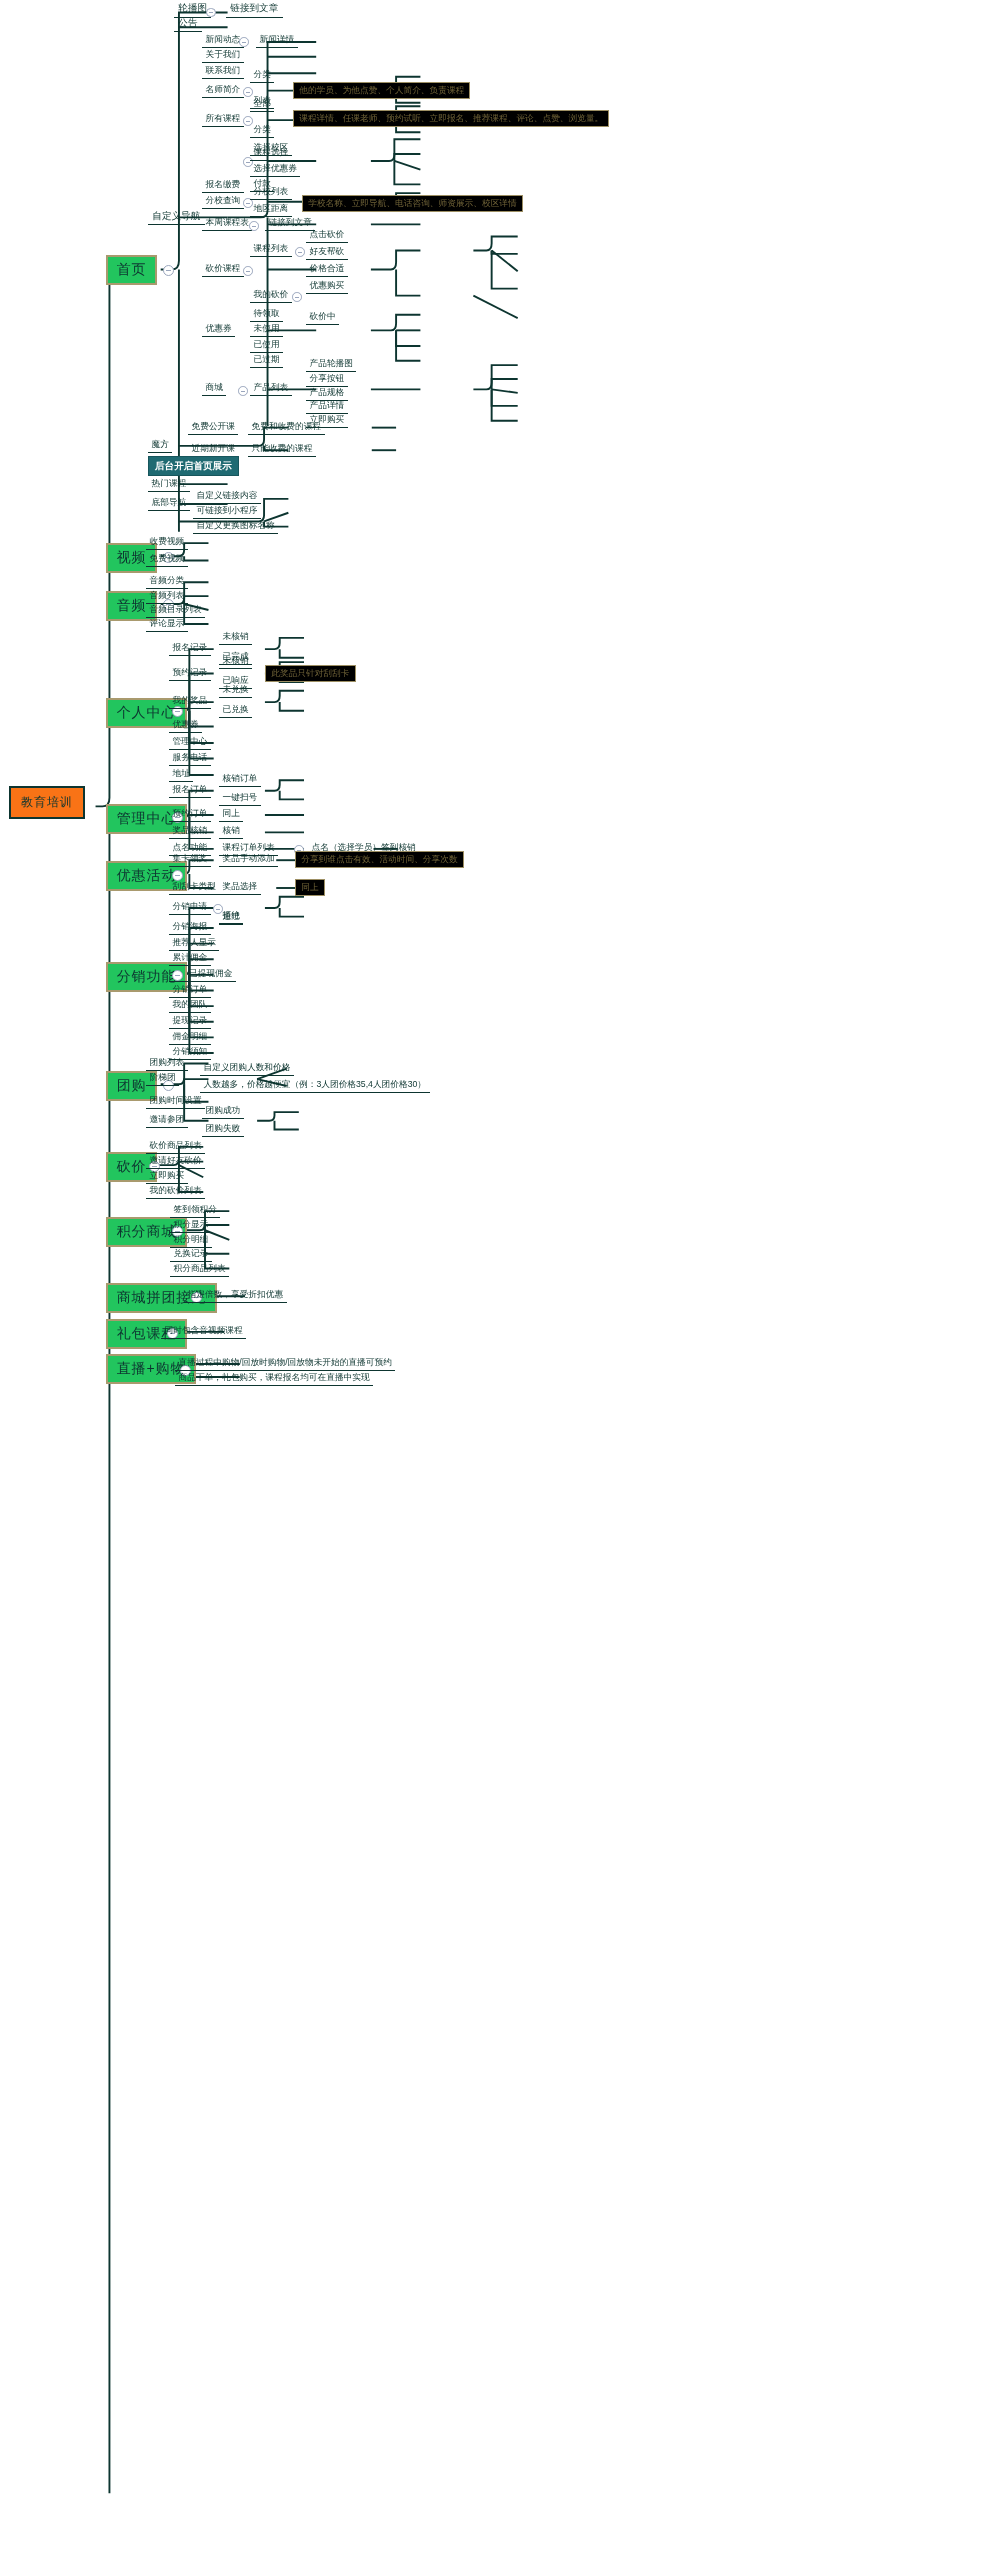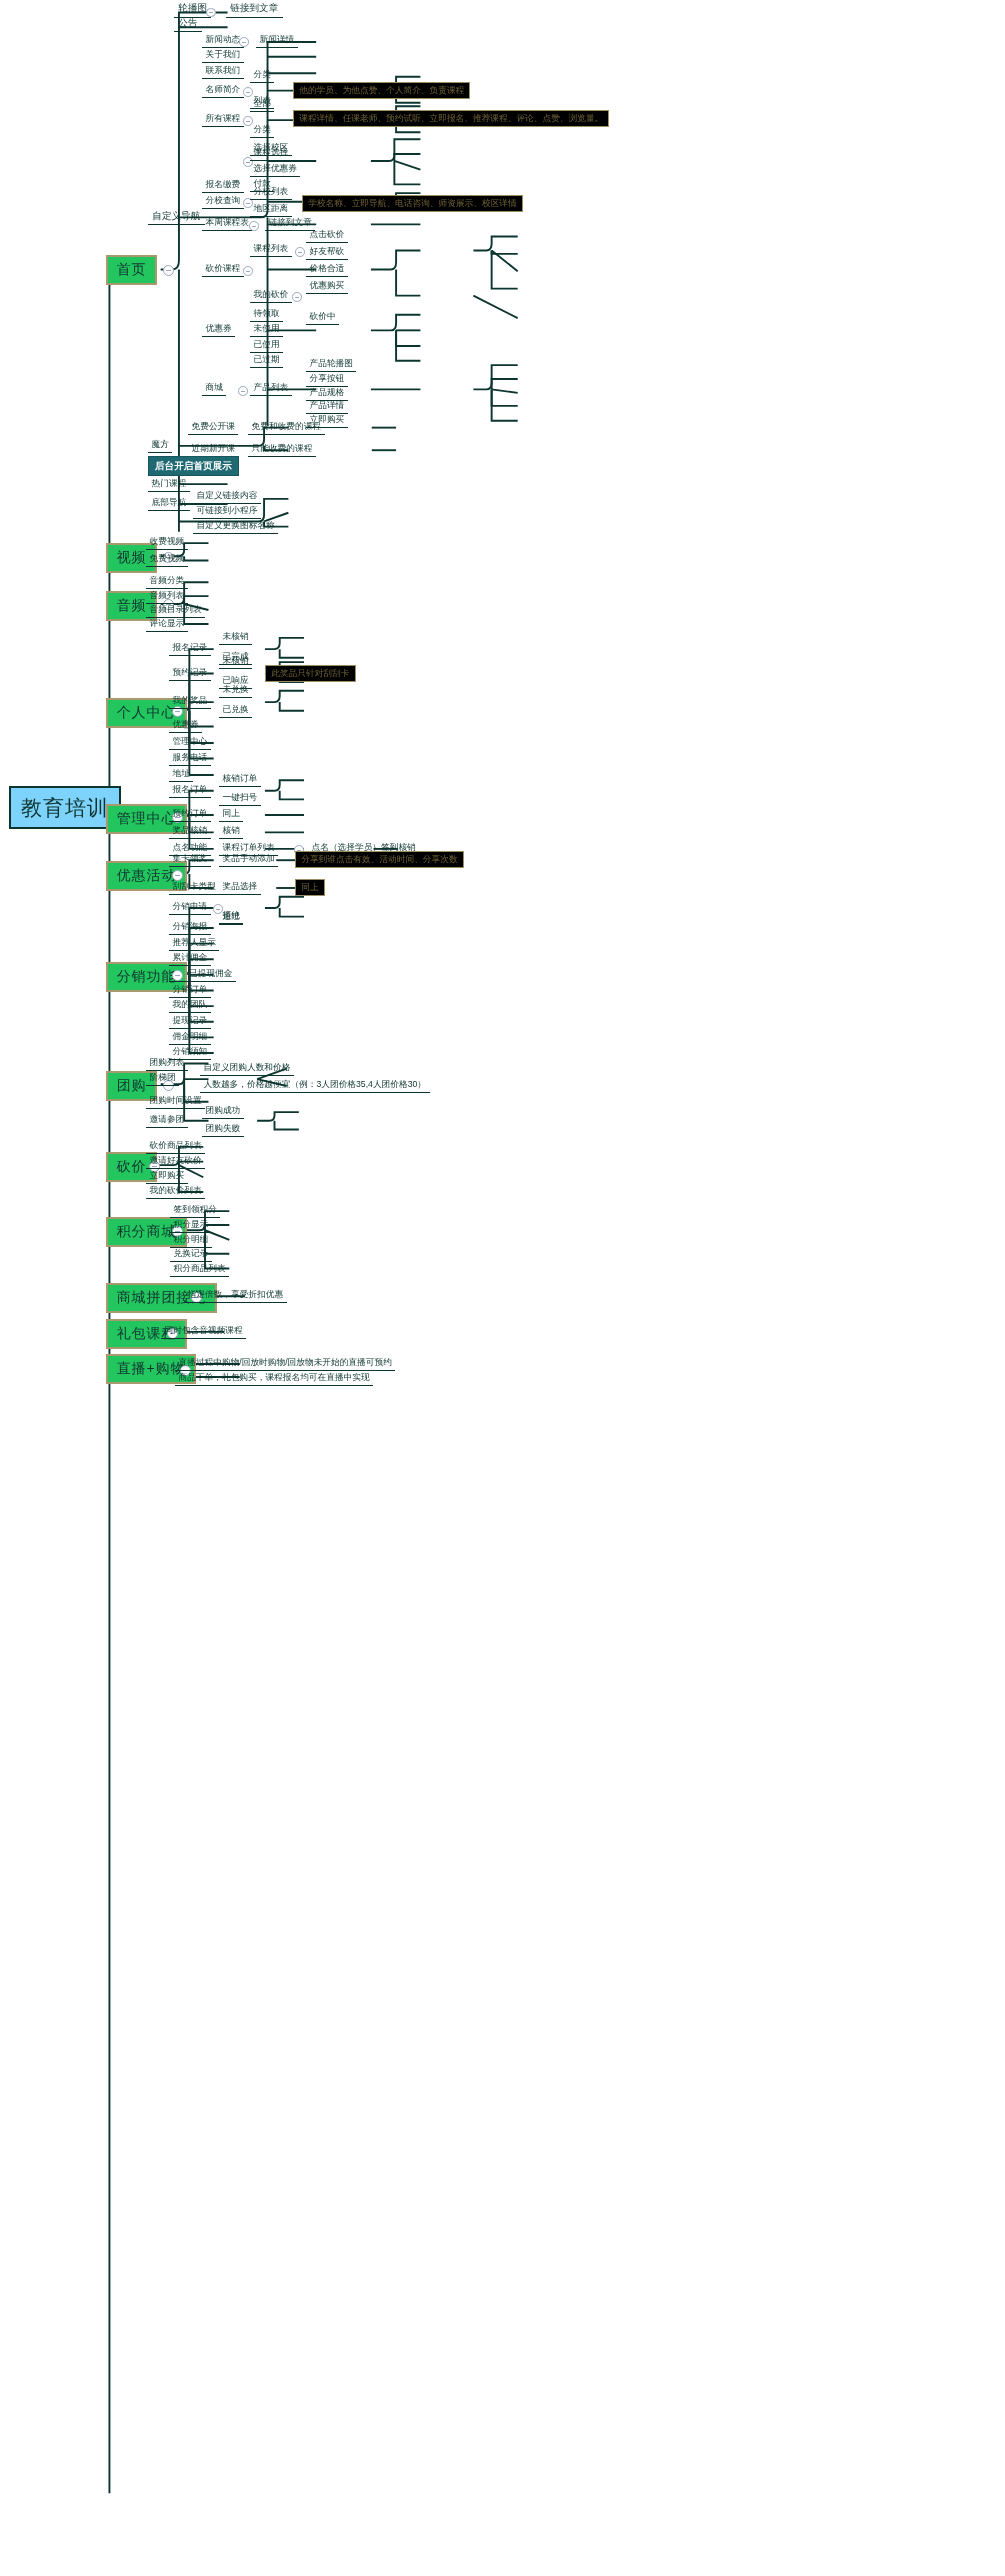--- a/index.html
+++ b/index.html
@@ -26,22 +26,22 @@
   .node {
     position: absolute;
     white-space: nowrap;
     color: #0d3530;
     line-height: 1.1;
   }
 
   
   .root {
     border: 2.6px solid #0d3530;
-    background: #7dd3fc;
-    font-size: 21px;
+    background: #f97316;
+    font-size: 12px;
     padding: 7.8px 10.4px;
     letter-spacing: 0.9px;
   }
 
   
   .l1 {
     border: 2.6px solid #a99a6e;
     background: #22c55e;
     font-size: 14px;
     padding: 5.2px 8.7px;

